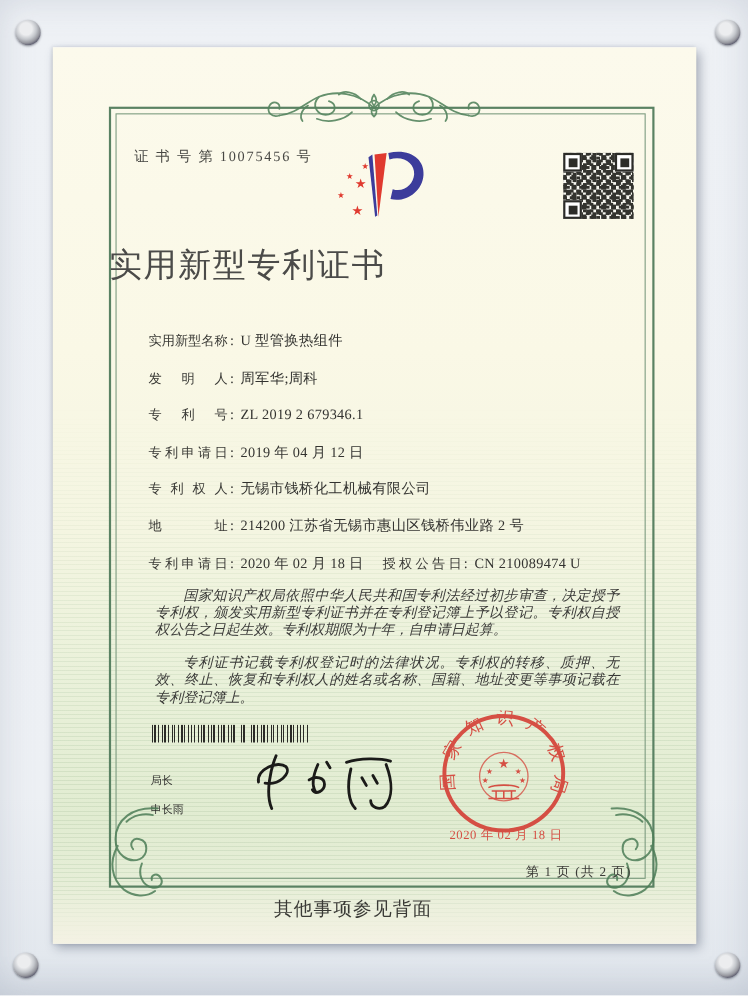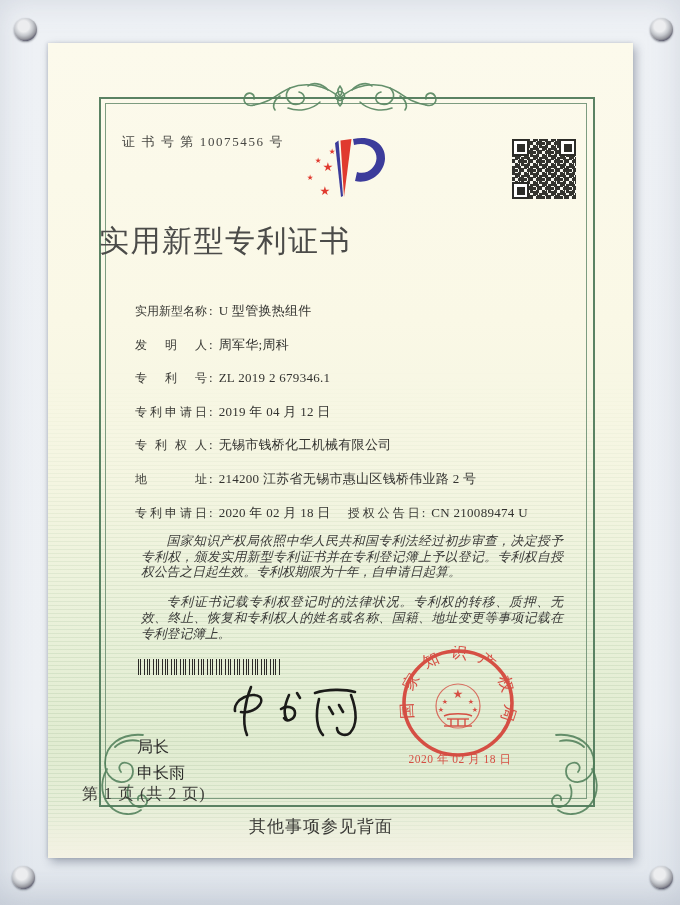--- a/index.html
+++ b/index.html
@@ -36,29 +36,29 @@
   .lbl{display:inline-block;width:72px;font-size:12px;text-align:justify;text-align-last:justify;vertical-align:baseline;color:#3a3a36;}
   .colon{display:inline-block;margin:0 6px 0 2px;font-size:13px;}
   .val{font-size:13px;letter-spacing:.3px;}
   .val-grant{display:inline-block;width:129px;font-size:13px;letter-spacing:.3px;}
   .body-text{position:absolute;left:79px;top:477px;width:450px;font-size:12.8px;line-height:15.7px;
     text-align:justify;color:#3a3a38;font-style:italic;}
   .body-text p{margin:14px;text-indent:2em;}
   .barcode{position:absolute;left:90px;top:616px;width:143px;height:16px;
     background:repeating-linear-gradient(90deg,#2b2b27 0 1px,transparent 1px 2px,#2b2b27 2px 3.5px,transparent 3.5px 6px,#2b2b27 6px 6.8px,transparent 6.8px 9px);}
   .sig-block{position:absolute;left:89px;top:655px;font-family:"Liberation Sans","DejaVu Sans",sans-serif;
-    font-size:16px;line-height:26px;color:#2c2c2a;margin-top:36px;}
+    font-size:10px;line-height:26px;color:#2c2c2a;}
   .signature{position:absolute;left:175px;top:638px;}
   .seal{position:absolute;left:350px;top:603px;opacity:.93;}
   .seal text{fill:#d5443a;}
   .flourish{position:absolute;top:688px;}
   .fl-left{left:45px;}
   .fl-right{left:500px;transform:scaleX(-1);}
-  .page-no{position:absolute;left:51px;top:741px;width:492px;text-align:left;transform:translateX(-17px);
-    font-size:16px;letter-spacing:1px;color:#3c3c38;}
+  .page-no{position:absolute;left:51px;top:741px;width:492px;text-align:right;transform:translateX(-17px);
+    font-size:12px;letter-spacing:1px;color:#3c3c38;}
   .back-note{position:absolute;left:51px;top:772px;width:492px;text-align:center;transform:translateX(-24px);
     font-size:17px;color:#3a3a36;letter-spacing:1px;}
 </style>
 </head>
 <body>
 
 <div class="board">
   <div class="screw" style="left:14px;top:18px"></div>
   <div class="screw" style="left:650px;top:18px"></div>
   <div class="screw" style="left:12px;top:866px"></div>

